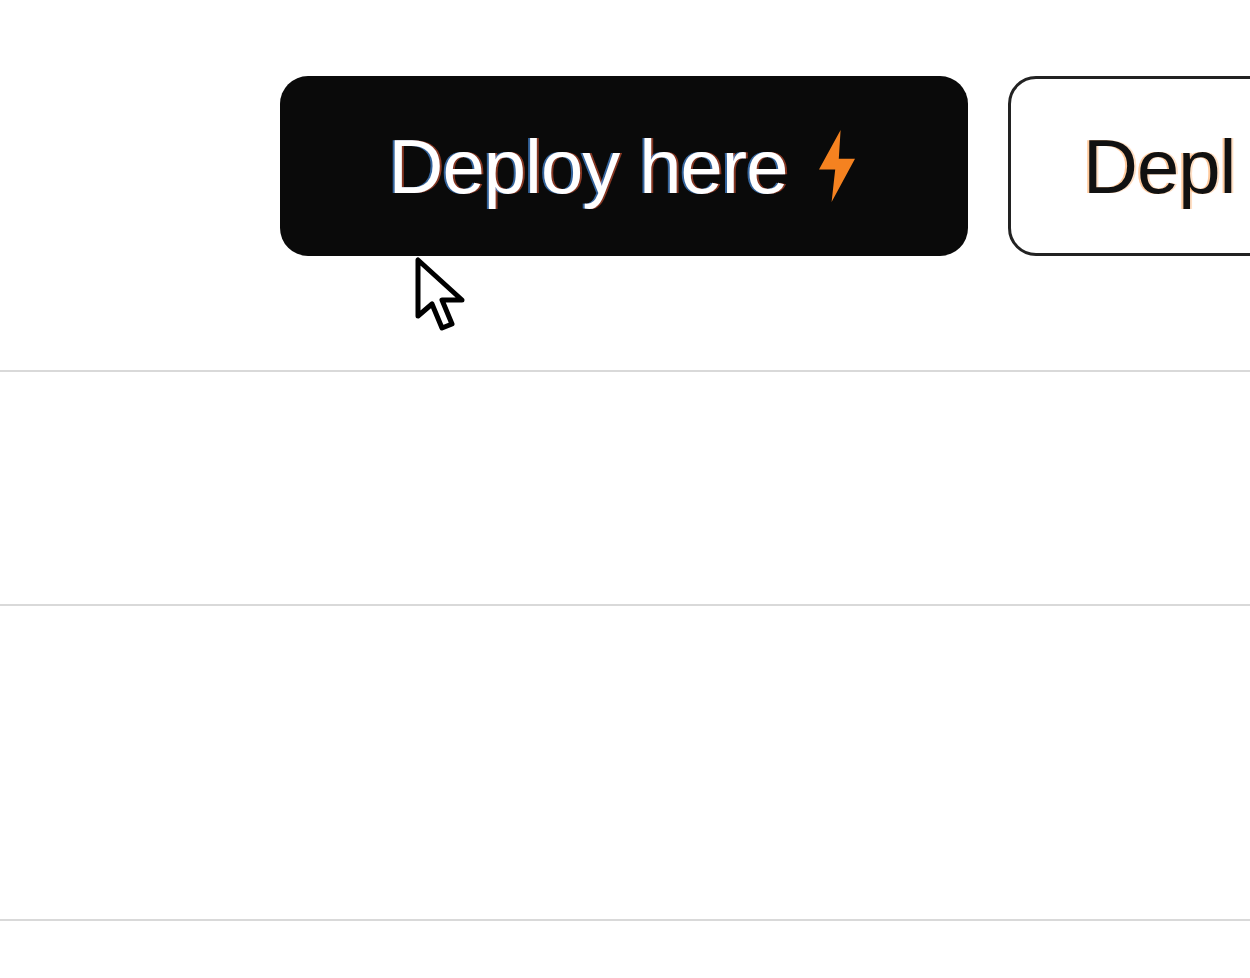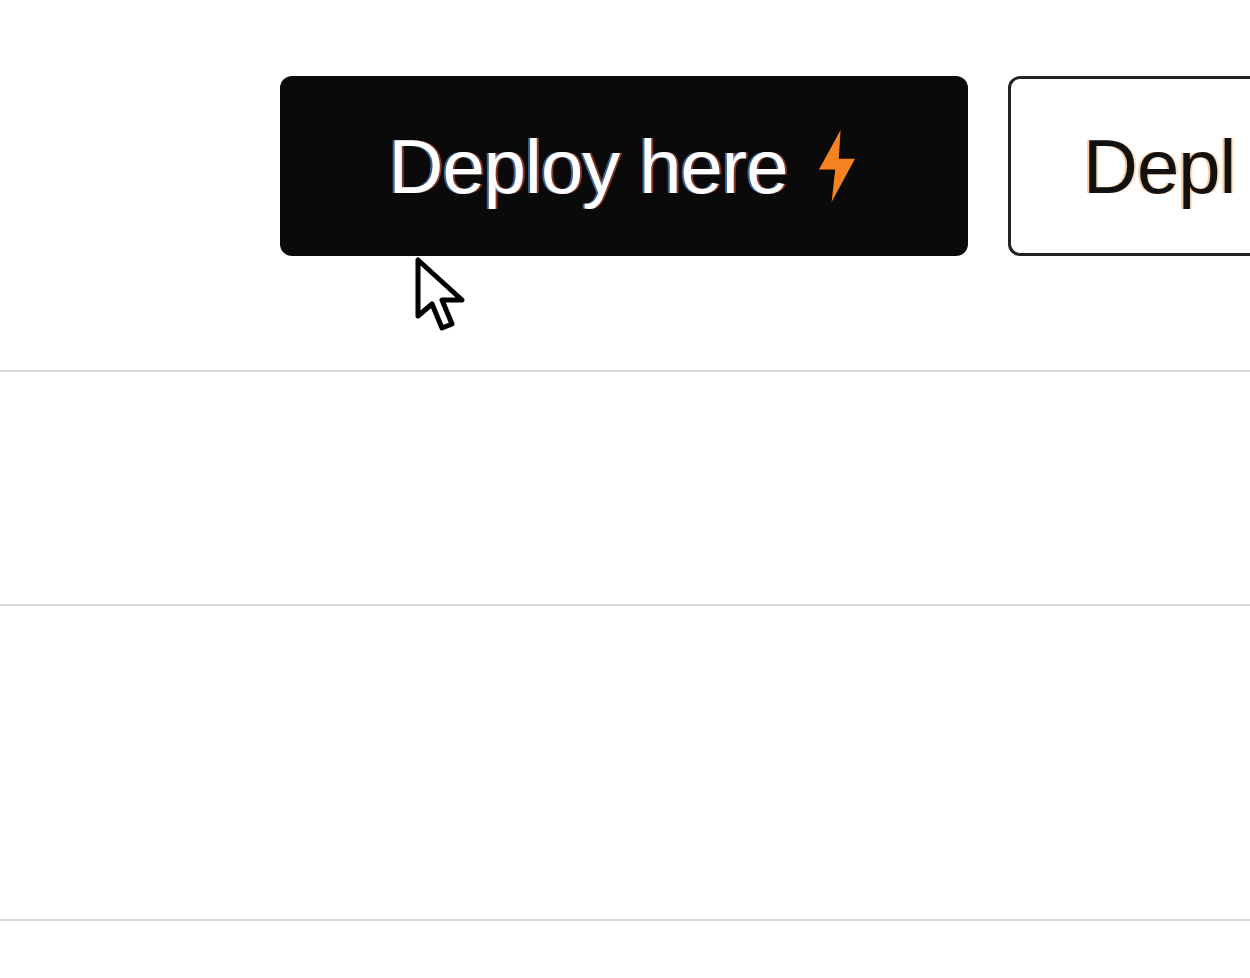--- a/index.html
+++ b/index.html
@@ -26,21 +26,21 @@
       align-items: center;
     }
     
     .btn {
       display: inline-flex;
       align-items: center;
       justify-content: center;
       gap: 28px;
       height: 180px;
       padding: 0 72px;
-      border-radius: 12px;
+      border-radius: 28px;
       font-size: 76px;
       font-weight: 400;
       letter-spacing: -1px;
       cursor: pointer;
       border: none;
       white-space: nowrap;
     }
     
     .btn-primary {
       background: #0a0a0a;

